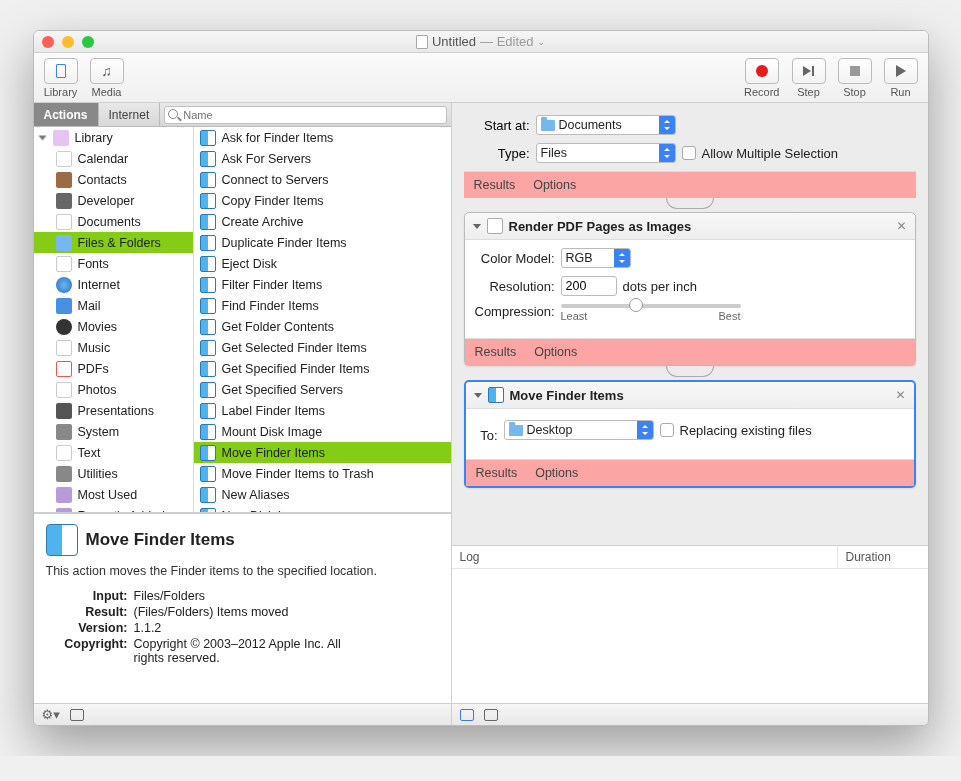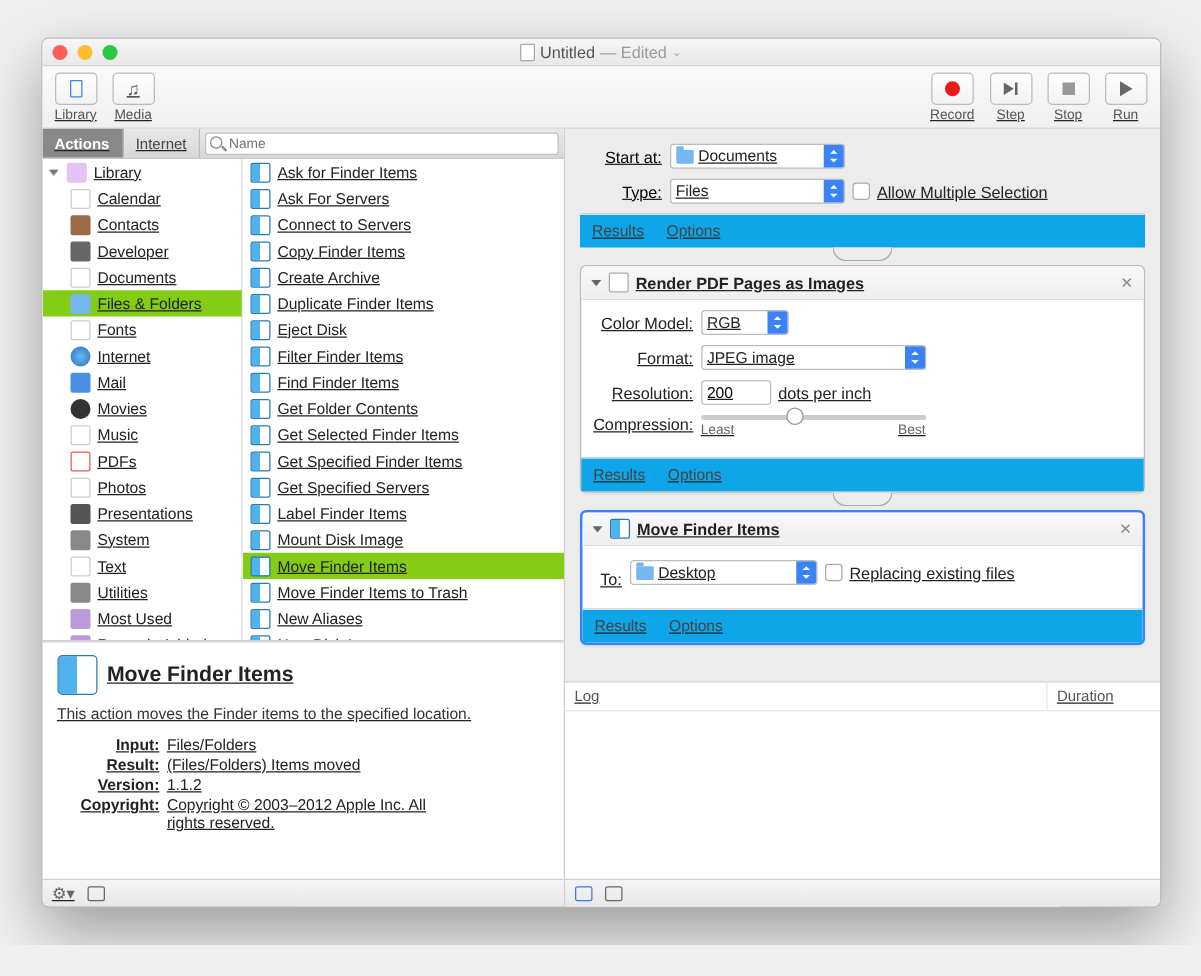--- a/index.html
+++ b/index.html
@@ -1,17 +1,17 @@
 <!DOCTYPE html>
 <html><head>
 <meta charset="utf-8">
 <style>
 * { box-sizing: border-box; margin: 0; padding: 0; }
 body { font-family: -apple-system, "Helvetica Neue", Arial, sans-serif; font-size: 13px; color: #222; background: #f0f0f0; }
-.window { width: 896px; height: 696px; margin: 30px auto; background: #fff; border: 1px solid #bbb; border-radius: 6px; box-shadow: 0 20px 50px rgba(0,0,0,0.35); overflow: hidden; display: flex; flex-direction: column; text-decoration: underline; }
+.window { width: 896px; height: 696px; margin: 30px auto; background: #fff; border: 1px solid #bbb; border-radius: 6px; box-shadow: 0 20px 50px rgba(0,0,0,0.35); overflow: hidden; display: flex; flex-direction: column; }
 .titlebar { height: 22px; background: linear-gradient(#f6f6f6,#e8e8e8); border-bottom: 1px solid #d0d0d0; display: flex; align-items: center; padding: 0 8px; position: relative; }
 .traffic { display: flex; gap: 8px; }
 .tl { width: 12px; height: 12px; border-radius: 50%; }
 .tl.r{background:#ff5f57;} .tl.y{background:#febc2e;} .tl.g{background:#28c840;}
 .title-center { position: absolute; left: 0; right: 0; text-align: center; font-size: 13px; color: #555; display:flex; align-items:center; justify-content:center; gap:4px; }
 .title-center .docicon{width:12px;height:14px;border:1px solid #aaa;border-radius:1px;background:#fff;display:inline-block;}
 .toolbar { height: 50px; background: linear-gradient(#fafafa,#f0f0f0); border-bottom: 1px solid #cfcfcf; display: flex; align-items: center; padding: 0 10px; justify-content: space-between; }
 .tb-group{display:flex; gap:12px; align-items:flex-end;}
 .tb-btn{display:flex; flex-direction:column; align-items:center; gap:2px;}
 .tb-icon{width:34px;height:26px;border:1px solid #bbb;border-radius:4px;background:linear-gradient(#fff,#f2f2f2);display:flex;align-items:center;justify-content:center;}
@@ -71,21 +71,21 @@
 .workflow{flex:1;overflow-y:auto;padding:8px 12px 4px 12px;background:#ececec;}
 .field-row{display:flex;align-items:center;gap:6px;margin-bottom:8px;font-size:13px;}
 .field-row .lbl{width:58px;text-align:right;color:#000000;}
 .select{height:20px;background:#fff;border:1px solid #bbb;border-radius:3px;display:flex;align-items:center;padding:0 4px;gap:4px;font-size:12.5px;position:relative;}
 .select .arrow{position:absolute;right:0;top:0;bottom:0;width:16px;background:#3b82f6;border-radius:0 2px 2px 0;display:flex;align-items:center;justify-content:center;}
 .select .arrow::before{content:"";width:0;height:0;border-left:3px solid transparent;border-right:3px solid transparent;border-bottom:3px solid #fff;position:absolute;top:4px;}
 .select .arrow::after{content:"";width:0;height:0;border-left:3px solid transparent;border-right:3px solid transparent;border-top:3px solid #fff;position:absolute;bottom:4px;}
 .fold-ico{width:14px;height:11px;background:#76b7f0;border-radius:1px;position:relative;}
 .fold-ico::before{content:"";position:absolute;top:-3px;left:0;width:6px;height:3px;background:#76b7f0;border-radius:1px 1px 0 0;}
 .chk{width:14px;height:14px;border:1px solid #aaa;border-radius:3px;background:#fff;}
-.ro-row{display:flex;gap:18px;padding:6px 10px;border-top:1px solid #ddd;font-size:12.5px;color:#444;background:#0ea5e9;}
+.ro-row{display:flex;gap:18px;padding:6px 10px;border-top:1px solid #ddd;font-size:12.5px;color:#444;background:#fca5a5;}
 .ro-row span{font-weight:500;}
 .connector{height:14px;display:flex;justify-content:center;align-items:center;position:relative;}
 .connector::before{content:"";position:absolute;border:1px solid #aaa;border-top:none;border-radius:0 0 14px 14px;width:46px;height:10px;top:0;background:#ececec;}
 .action-card{background:#fff;border:1px solid #bbb;border-radius:5px;margin:0 0 0 0;box-shadow:0 1px 2px rgba(0,0,0,0.08);}
 .action-card.blue-sel{border:2px solid #3b82f6;}
 .card-head{display:flex;align-items:center;gap:6px;padding:5px 8px;border-bottom:1px solid #ddd;background:linear-gradient(#f8f8f8,#eee);border-radius:5px 5px 0 0;position:relative;}
 .card-head .disclose{width:0;height:0;border-top:5px solid #666;border-left:4px solid transparent;border-right:4px solid transparent;}
 .card-head .ci{width:16px;height:16px;border:1px solid #aaa;border-radius:2px;background:#fff;}
 .card-head .ct{font-weight:700;font-size:13px;}
 .card-head .close-x{position:absolute;right:8px;color:#888;font-size:12px;cursor:pointer;}
@@ -400,27 +400,20 @@
           </div>
           <div class="card-body">
             <div class="field-row">
                 <span style="width:80px;text-align:right;">Color Model:</span>
               <div class="select" style="width:70px;">
                   <span>RGB</span>
                   <span class="arrow"></span>
                 </div>
               </div>
             <div class="field-row">
-                <span style="width:80px;text-align:right;">Format:</span>
-              <div class="select" style="width:180px;">
-                  <span>JPEG image</span>
-                  <span class="arrow"></span>
-                </div>
-              </div>
-            <div class="field-row">
                 <span style="width:80px;text-align:right;">Resolution:</span>
               <input class="text-input" style="width: 56px;" value="200">
               <span>dots per inch</span>
               </div>
             <div class="field-row" style="align-items:flex-start;">
                 <span style="width:80px;text-align:right;">Compression:</span>
               <div>
                 <div class="slider-track">
                     <div class="slider-thumb"></div>
                   </div>

